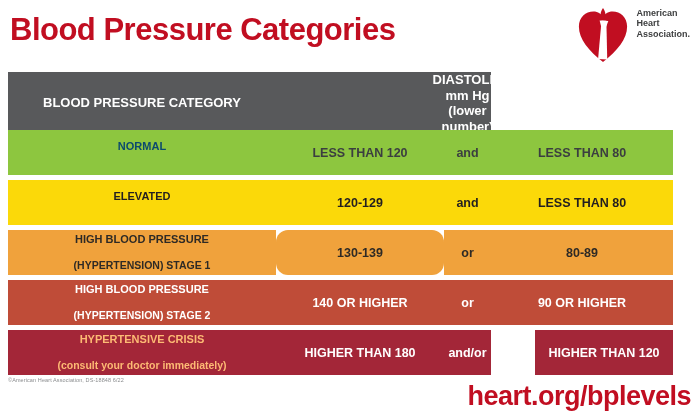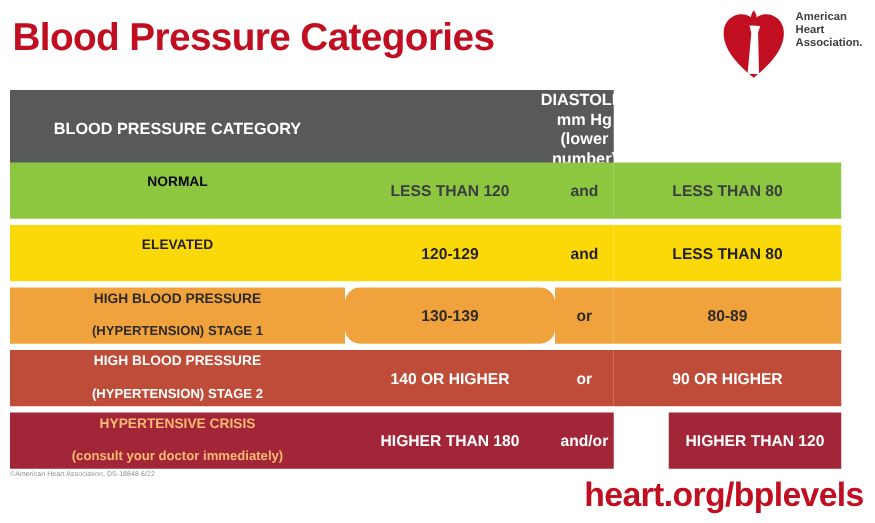--- a/index.html
+++ b/index.html
@@ -71,21 +71,21 @@
       <div>BLOOD PRESSURE CATEGORY</div>
     </div>
     <div class="cell"></div>
     <div class="cell">
       <div>DIASTOLIC mm Hg</div>
       <div>(lower number)</div>
     </div>
   </div>
 
   <div class="trow">
-    <div class="cell" style="background: rgb(141, 198, 63); color: #000000;">
+    <div class="cell" style="background: rgb(141, 198, 63); color: #0c4a6e;">
       <div class="cat-line1">NORMAL</div>
       <div class="cat-line2"></div>
     </div>
     <div class="cell val" style="background: rgb(141, 198, 63); color: rgb(59, 62, 64);">LESS THAN 120</div>
     <div class="cell conn" style="background: rgb(141, 198, 63); color: rgb(59, 62, 64);">and</div>
     <div class="cell val" style="background: rgb(141, 198, 63); color: rgb(59, 62, 64);">LESS THAN 80</div>
   </div>
 
   <div class="trow">
     <div class="cell" style="background: rgb(251, 217, 9); color: rgb(35, 31, 32);">

